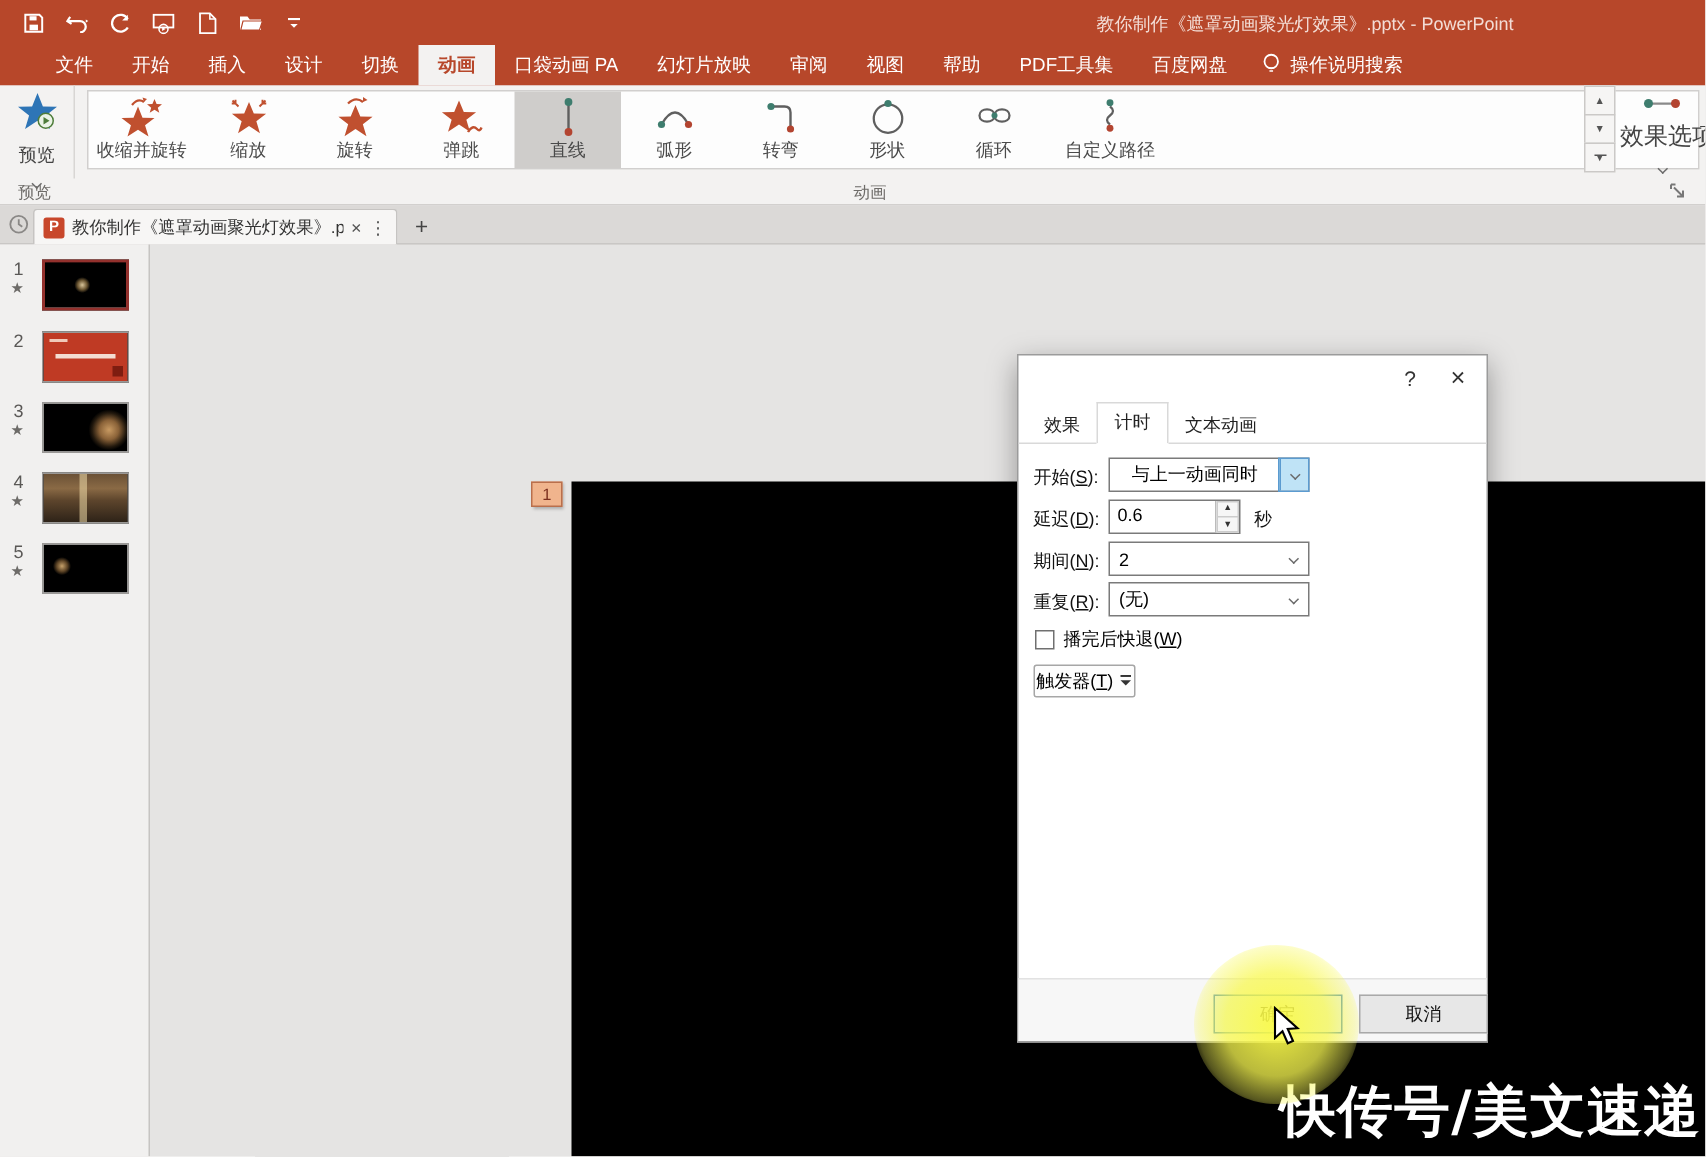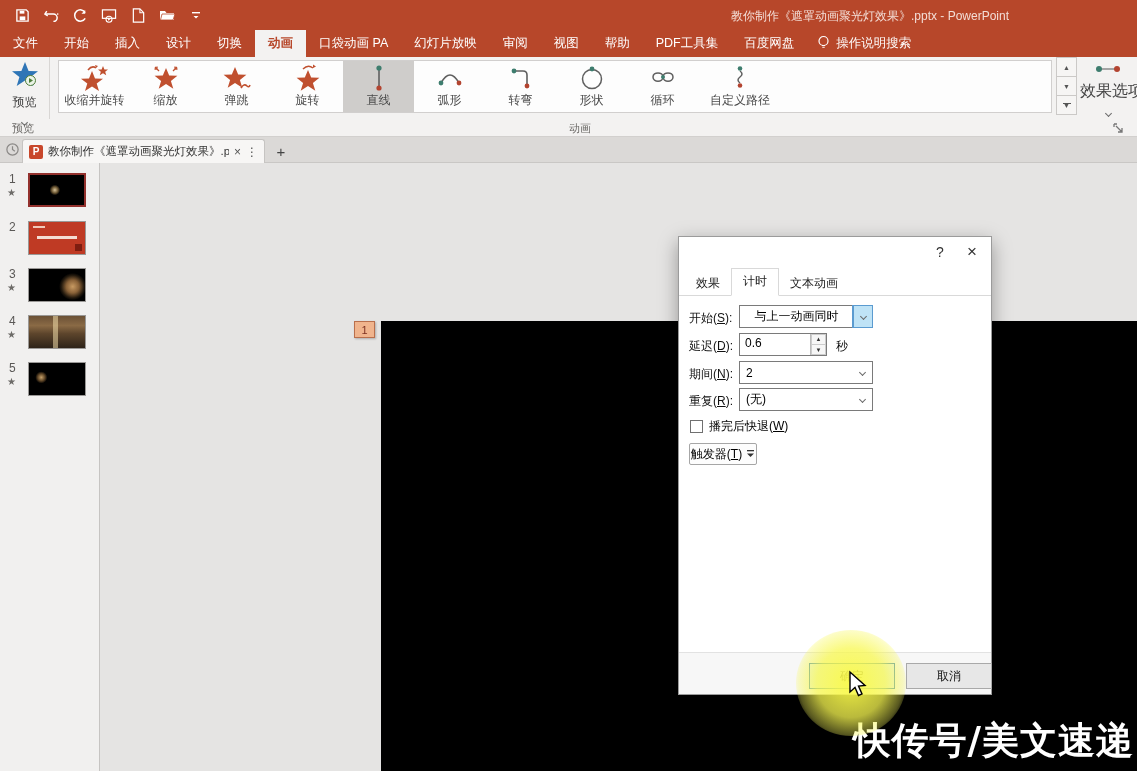--- a/index.html
+++ b/index.html
@@ -9,31 +9,31 @@
   .abs { position:absolute; }
 
   
   .titlebar { left:0; top:0; width:1137px; height:30px; background:#b7472a; display:flex; align-items:center; }
   .qat { display:flex; align-items:center; gap:9px; padding-left:12px; }
   .qat-btn { width:20px; height:20px; display:flex; align-items:center; justify-content:center; cursor:default; }
   .qat-btn svg { display:block; }
   .title-text { position:absolute; left:610px; top:8px; width:520px; text-align:center; font-size:12px; color:#f3ddd6; white-space:nowrap; }
 
   
-  .menubar { left:0; top:30px; width:1137px; height:27px; background:#b7472a; display:flex; align-items:stretch; }
+  .menubar { left:0; top:30px; width:1137px; height:27px; background:#b7472a; display:flex; align-items:stretch;padding-left:24px; }
   .mtab { color:#fff; font-size:12.5px; padding:0 13px; display:flex; align-items:center; white-space:nowrap; cursor:default; }
   .mtab.active { background:#f3f2f1; color:#b7472a; font-weight:bold; }
   .msearch { display:flex; align-items:center; gap:6px; color:#fff; font-size:12.5px; padding:0 10px; }
 
   
   .ribbon { left:0; top:57px; width:1137px; height:80px; background:#f3f2f1; border-bottom:1px solid #d2d0ce; }
   .preview-block { position:absolute; left:0; top:0; width:50px; height:62px; text-align:center; border-right:1px solid #d8d6d4; }
   .preview-block .lbl { font-size:12px; color:#444; margin-top:1px; }
   .grp-label { position:absolute; font-size:11px; color:#6d6b68; }
-  .gallery { position:absolute; left:58px; top:3px; width:994px; height:53px; background:#fdfdfd; border:1px solid #d1cfce; display:flex; }
+  .gallery { position:absolute; left:58px; top:3px; width:1075px; height:53px; background:#fdfdfd; border:1px solid #d1cfce; display:flex; }
   .gi { width:71px; height:51px; text-align:center; padding-top:3px; cursor:default; }
   .gi .glbl { font-size:12px; color:#4a4a4a; margin-top:0px; white-space:nowrap; }
   .gi.sel { background:#cfcdcb; }
   .gi svg { display:block; margin:0 auto; }
   .scrollcol { position:absolute; left:1056px; top:1px; width:21px; height:57px; display:flex; flex-direction:column; }
   .scrollcol .sb { flex:1; background:#f6f5f4; border:1px solid #cbc9c7; font-size:7px; color:#555; display:flex; align-items:center; justify-content:center; margin-top:-1px; }
   .fxopt { position:absolute; left:1080px; top:4px; width:56px; text-align:center; }
   .fxopt .lbl { font-size:16px; color:#444; margin-top:6px; white-space:nowrap; }
   .chev { display:inline-block; width:7px; height:7px; border-right:1.5px solid #6a6a6a; border-bottom:1.5px solid #6a6a6a; transform:rotate(45deg); }
   .chev.sm { width:5px; height:5px; }
@@ -210,32 +210,32 @@
       </div>
       <div class="gi">
         <svg width="28" height="28" viewBox="0 0 28 28">
           <polygon points="14,4 17.2,11.6 25.4,11.8 18.9,16.9 21.3,24.8 14,20 6.7,24.8 9.1,16.9 2.6,11.8 10.8,11.6" fill="#c0502f"></polygon>
           <path d="M3 3 l4 4 M25 3 l-4 4 M5 5 l-2.5 0 M5 5 l0 -2.5 M23 5 l2.5 0 M23 5 l0 -2.5" stroke="#c0502f" stroke-width="1.3"></path>
         </svg>
         <div class="glbl">缩放</div>
       </div>
       <div class="gi">
         <svg width="28" height="28" viewBox="0 0 28 28">
-          <polygon points="12,3 15.2,10.6 23.4,10.8 16.9,15.9 19.3,23.8 12,19 4.7,23.8 7.1,15.9 0.6,10.8 8.8,10.6" fill="#c0502f"></polygon>
-          <path d="M18 24 q3 -5 6 -2 q2 2 3 -1" fill="none" stroke="#c0502f" stroke-width="1.6"></path>
-        </svg>
-        <div class="glbl">弹跳</div>
-      </div>
-      <div class="gi">
-        <svg width="28" height="28" viewBox="0 0 28 28">
           <path d="M9 5 Q14 0 19 4" fill="none" stroke="#c0502f" stroke-width="1.5"></path>
             <path d="M19 4 l0 -3.4 3 2z" fill="#c0502f"></path>
           <polygon points="14,6 17.2,13.6 25.4,13.8 18.9,18.9 21.3,26.8 14,22 6.7,26.8 9.1,18.9 2.6,13.8 10.8,13.6" fill="#c0502f"></polygon>
         </svg>
         <div class="glbl">旋转</div>
+      </div>
+      <div class="gi">
+        <svg width="28" height="28" viewBox="0 0 28 28">
+          <polygon points="12,3 15.2,10.6 23.4,10.8 16.9,15.9 19.3,23.8 12,19 4.7,23.8 7.1,15.9 0.6,10.8 8.8,10.6" fill="#c0502f"></polygon>
+          <path d="M18 24 q3 -5 6 -2 q2 2 3 -1" fill="none" stroke="#c0502f" stroke-width="1.6"></path>
+        </svg>
+        <div class="glbl">弹跳</div>
       </div>
       <div class="gi sel">
         <svg width="26" height="28" viewBox="0 0 26 28">
           <line x1="13" y1="5" x2="13" y2="23" stroke="#5f5f5f" stroke-width="1.6"></line>
           <circle cx="13" cy="4" r="2.6" fill="#3e7d6e"></circle>
             <circle cx="13" cy="24" r="2.6" fill="#b34430"></circle>
         </svg>
         <div class="glbl">直线</div>
       </div>
       <div class="gi">

